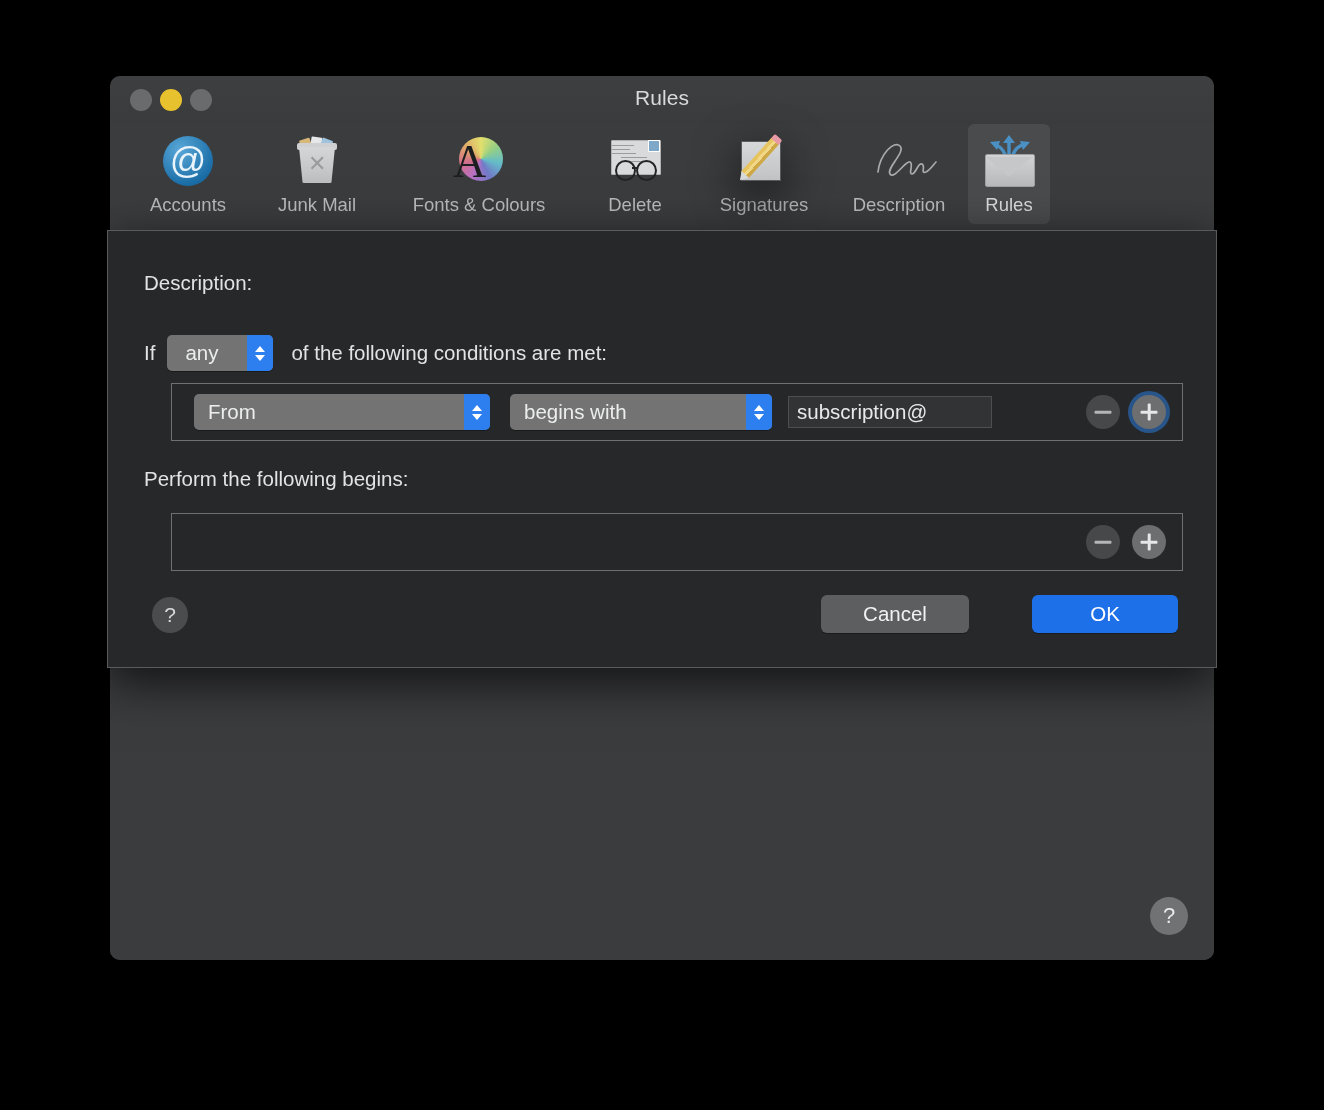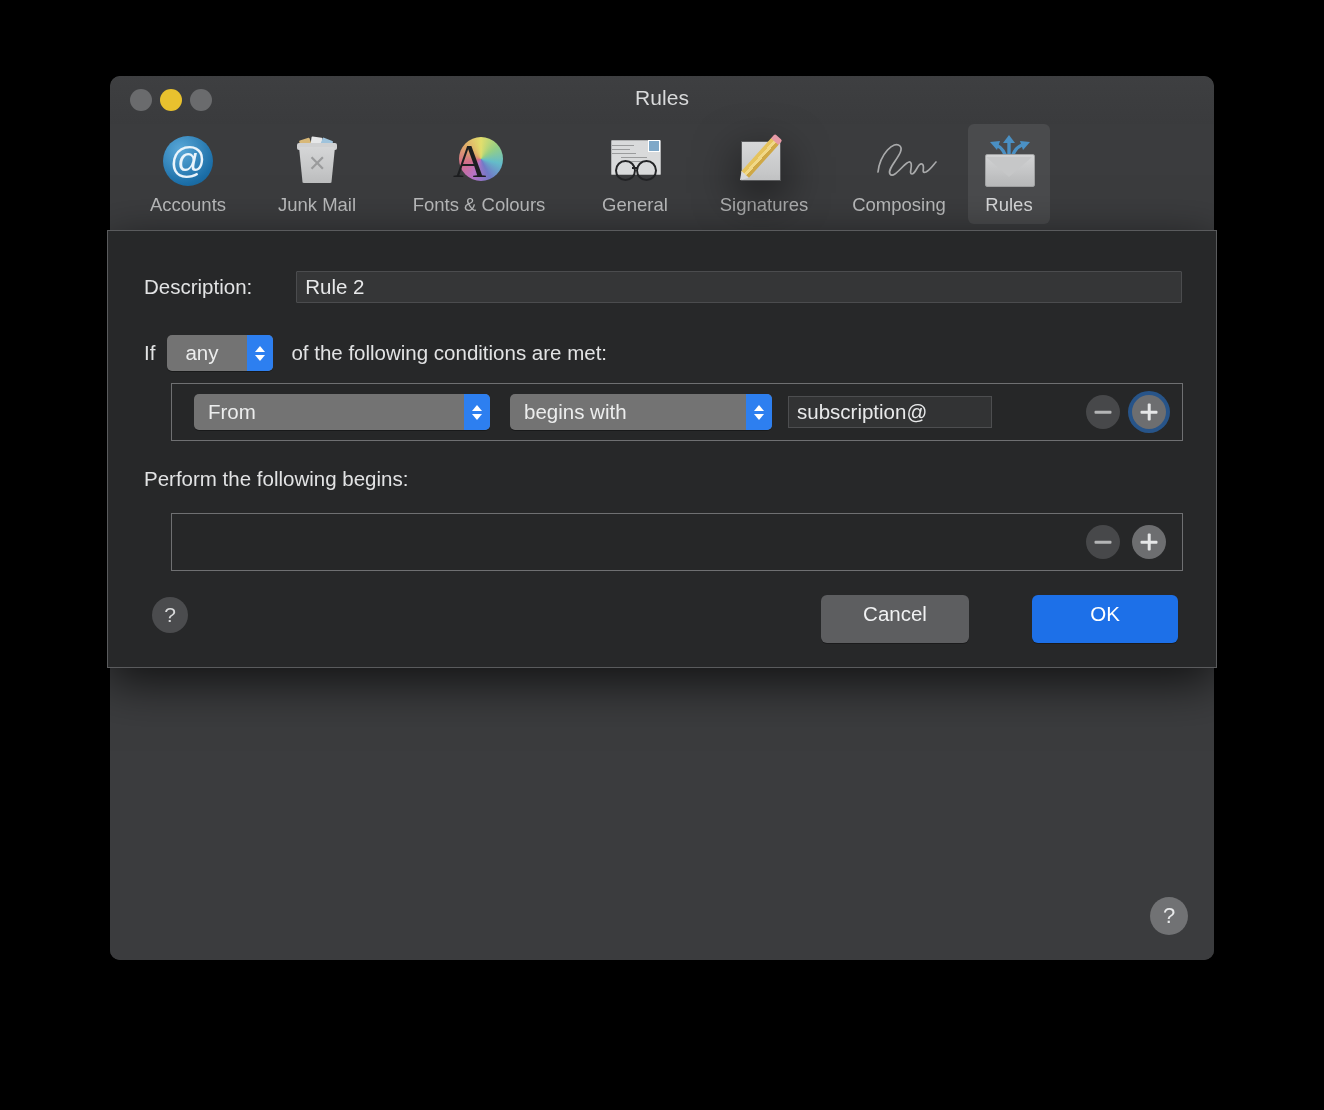--- a/index.html
+++ b/index.html
@@ -473,21 +473,21 @@
     border-radius: 50%;
     background: #4b4c4e;
     color: #d8d9da;
     font-size: 21px;
     line-height: 36px;
     text-align: center;
   }
   .btn {
     position: absolute;
     top: 6px;
-    height: 48px;
+    height: 38px;
     border-radius: 6px;
     font-size: 20.5px;
     line-height: 38px;
     text-align: center;
     box-sizing: border-box;
   }
   .btn-cancel {
     right: 247px;
     width: 148px;
     background: #5d5e60;
@@ -562,39 +562,39 @@
             <span class="ln" style="top:15px;width:24px"></span>
             <span class="ln" style="top:19px;left:14px;width:26px"></span>
             <span class="ln" style="top:23px;left:14px;width:22px"></span>
             <span class="glasses">
               <span class="lens l"></span>
                 <span class="lens r"></span>
                 <span class="bridge"></span>
             </span>
           </span>
         </span>
-        <span class="tblabel">General</span>
+        <span class="tblabel">Delete</span>
       </div>
 
       <div class="tbitem wide3">
         <span class="tbicon">
           <span class="ico-compose"><span class="sheet-ico"></span><span class="sheet"></span><span class="pencil"></span></span>
         </span>
         <span class="tblabel">Signatures</span>
       </div>
 
       <div class="tbitem wide3">
         <span class="tbicon">
           <span class="ico-sig">
             <svg width="70" height="46" viewBox="0 0 70 46">
               <path d="M8 34 C10 16, 24 2, 30 8 C36 14, 16 30, 20 36 C24 42, 36 22, 40 24 C44 26, 38 36, 42 36 C46 36, 48 24, 52 26 C56 28, 50 36, 56 34 C60 32, 64 26, 66 24" fill="none" stroke="#a9aaab" stroke-width="1.7" stroke-linecap="round"></path>
             </svg>
           </span>
         </span>
-        <span class="tblabel">Composing</span>
+        <span class="tblabel">Description</span>
       </div>
 
       <div class="tbitem selected">
         <span class="tbicon">
           <span class="ico-rules">
             <svg class="arrows" width="46" height="28" viewBox="0 0 46 28">
               <path d="M22 26 C22 14, 22 10, 22 4" stroke="#4a90c4" stroke-width="3.4" fill="none"></path>
               <path d="M22 0 l6 8 h-12 z" fill="#4a90c4"></path>
               <path d="M20 26 C18 16, 14 12, 9 10" stroke="#4a90c4" stroke-width="3.4" fill="none"></path>
               <path d="M3 7 l10 -1 l-3 9 z" fill="#4a90c4"></path>
@@ -613,21 +613,20 @@
     <div class="prefs-body">
       <div class="rules-list"></div>
       <div class="prefs-help">?</div>
     </div>
   </div>
 
   <div class="sheet">
 
     <div class="row-desc">
       <span class="label">Description:</span>
-      <input class="desc-field" type="text" value="Rule 2" style="">
     </div>
 
     <div class="row-if">
       <span class="label">If</span>
       <span class="popup popup-any">
         <span class="ptext">any</span>
         <span class="pchev">
             <i class="up"></i>
             <i class="down"></i>
           </span>

